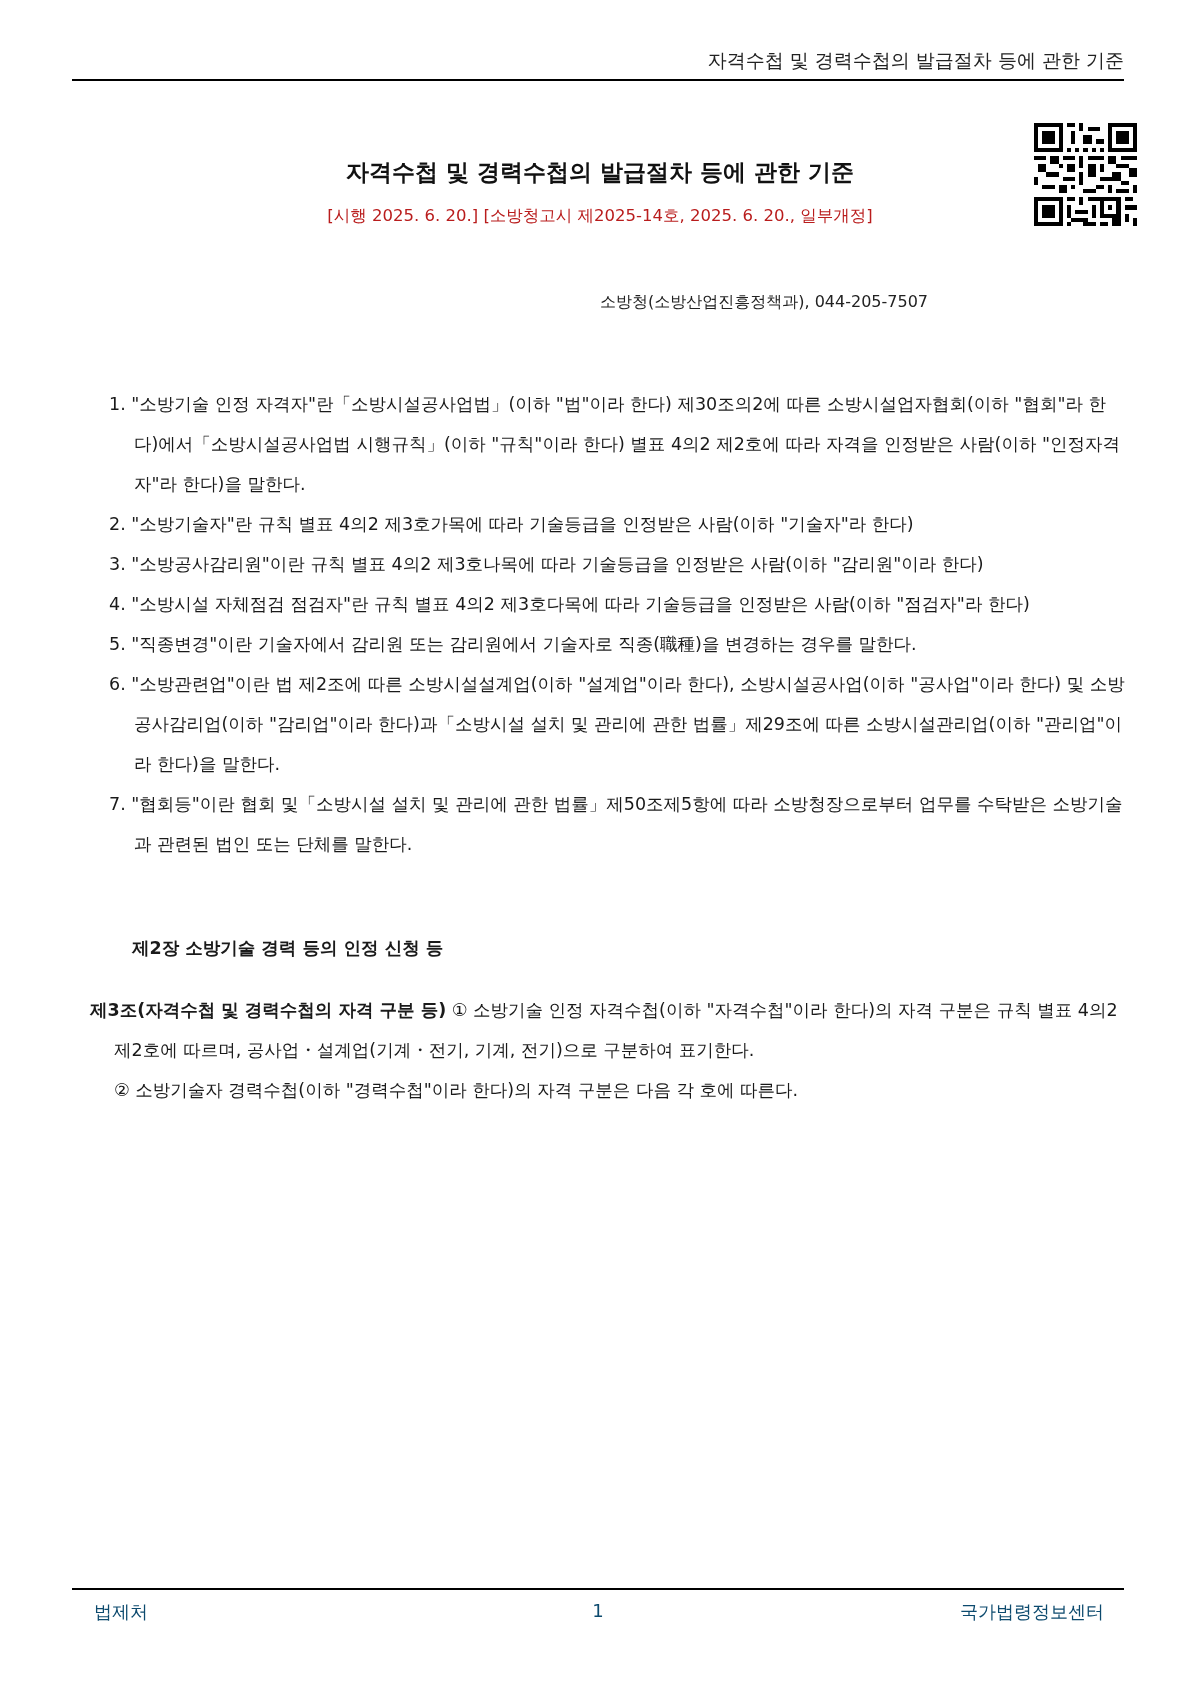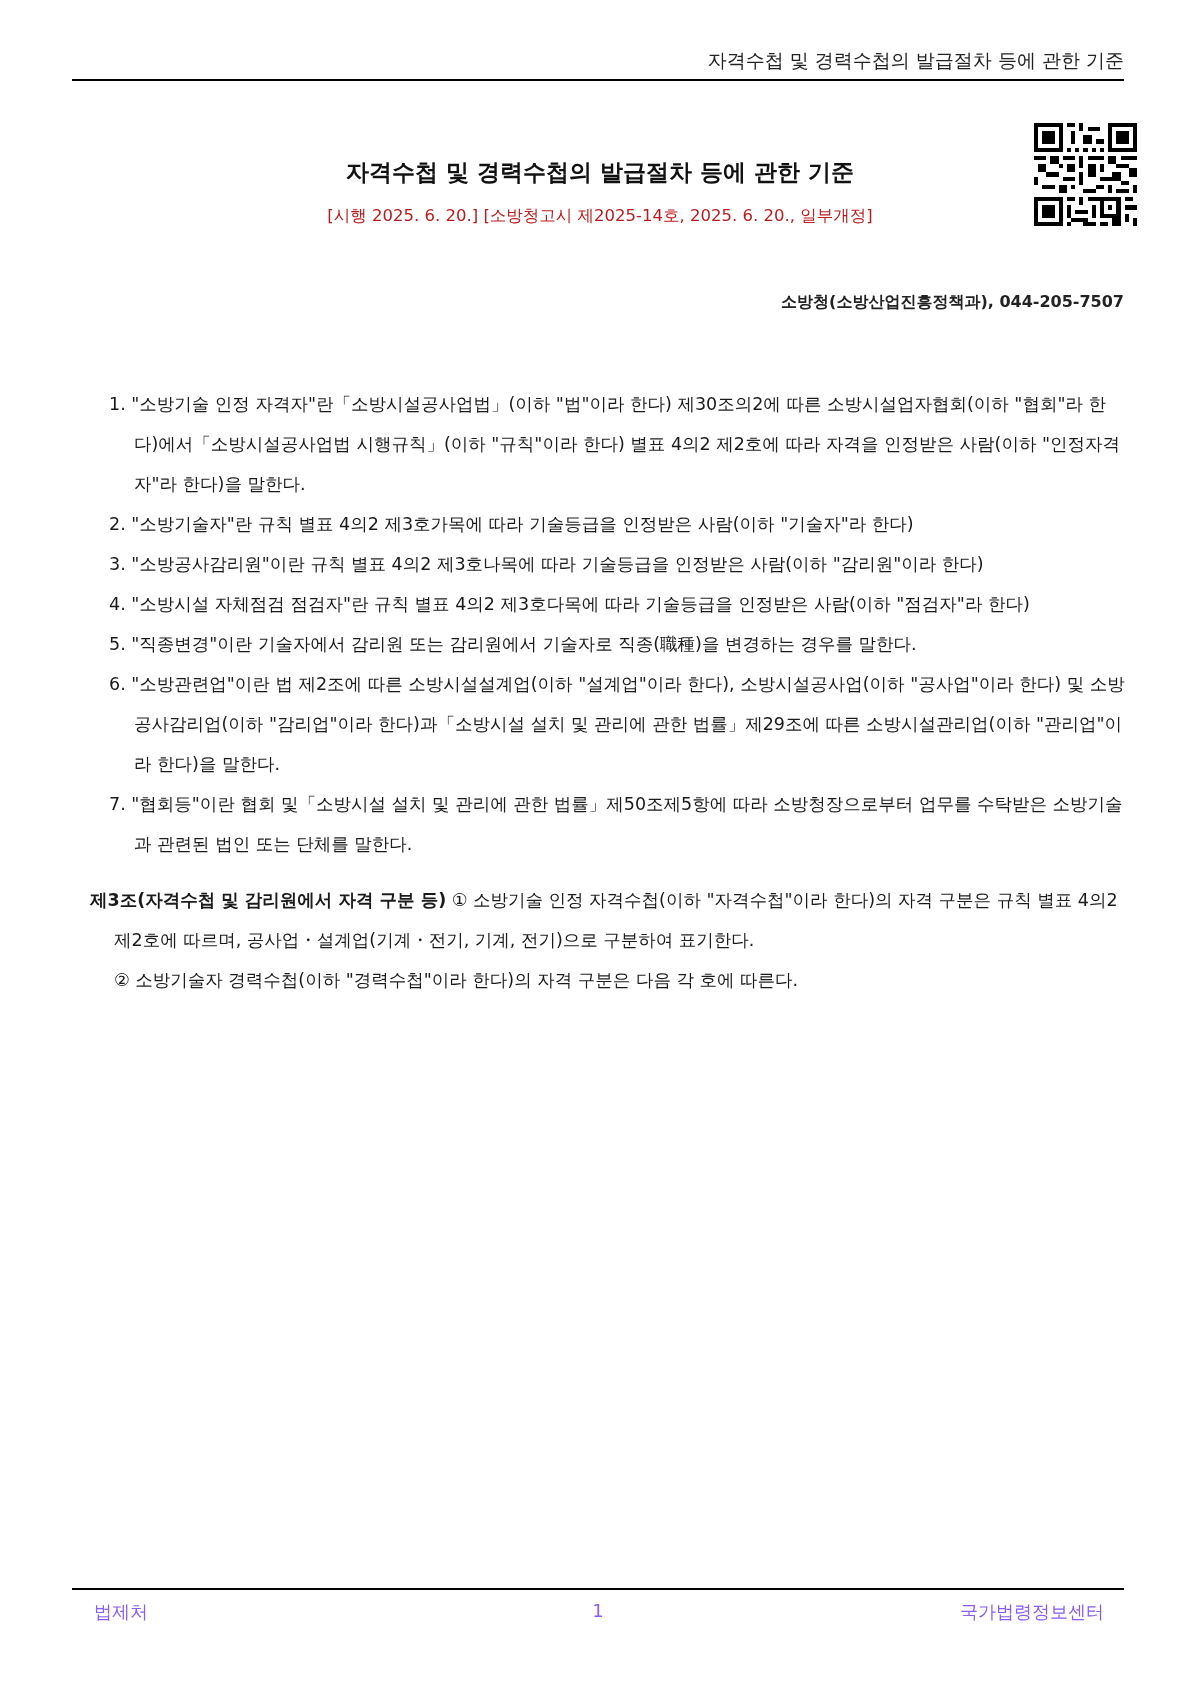--- a/index.html
+++ b/index.html
@@ -20,43 +20,43 @@
       font-size: 23px; font-weight: bold; color: #111;
     }
     .subtitle {
       position: absolute; left: 200px; top: 205px; width: 800px; text-align: center;
       font-size: 16.5px; color: #b91c1c;
     }
     .qr {
       position: absolute; left: 1034px; top: 123px; width: 103px; height: 103px;
     }
     .contact {
-      position: absolute; left: 600px; top: 292px; width: 524px; text-align: right;
-      font-size: 16px; color: #222; font-weight: bold;
+      position: absolute; left: 600px; top: 292px; width: 524px; 
+      font-size: 16px; color: #222;
     }
     .content {
       position: absolute; left: 90px; top: 384px; width: 1035px;
       font-size: 17.5px; line-height: 40px;
     }
     .chapter { font-weight: bold; padding-left: 42px; margin: 0; }
     .chapter.first { margin-bottom: 20px; }
     .chapter.second { margin-top: 64px; margin-bottom: 22px; }
     .article { margin: 0 0 16px 0; }
     .article .para { margin: 0; text-indent: 0; }
     .article .lead { padding-left: 24px; text-indent: -24px; }
     .art-head { font-weight: bold; }
     .items { margin: 0; padding: 0; list-style: none; }
     .items li { padding-left: 44px; text-indent: -25px; margin: 0; }
     .subpara { padding-left: 24px; margin: 0; }
     .footer-rule {
       position: absolute; left: 72px; top: 1588px; width: 1052px; height: 2px; background: #000;
     }
     .footer {
       position: absolute; left: 72px; top: 1600px; width: 1052px; height: 30px;
-      font-size: 18px; color: #8b5cf6;
+      font-size: 18px; color: #0c4a6e;
     }
     .footer .left { position: absolute; left: 22px; }
     .footer .center { position: absolute; left: 0; width: 100%; text-align: center; }
     .footer .right { position: absolute; right: 20px; }
   </style>
 </head>
 <body>
 
 <div class="running-header">자격수첩 및 경력수첩의 발급절차 등에 관한 기준</div>
 <div class="header-rule"></div>
@@ -147,23 +147,24 @@
       <li>1. "소방기술 인정 자격자"란「소방시설공사업법」(이하 "법"이라 한다) 제30조의2에 따른 소방시설업자협회(이하 "협회"라 한다)에서「소방시설공사업법 시행규칙」(이하 "규칙"이라 한다) 별표 4의2 제2호에 따라 자격을 인정받은 사람(이하 "인정자격자"라 한다)을 말한다.</li>
       <li>2. "소방기술자"란 규칙 별표 4의2 제3호가목에 따라 기술등급을 인정받은 사람(이하 "기술자"라 한다)</li>
       <li>3. "소방공사감리원"이란 규칙 별표 4의2 제3호나목에 따라 기술등급을 인정받은 사람(이하 "감리원"이라 한다)</li>
       <li>4. "소방시설 자체점검 점검자"란 규칙 별표 4의2 제3호다목에 따라 기술등급을 인정받은 사람(이하 "점검자"라 한다)</li>
       <li>5. "직종변경"이란 기술자에서 감리원 또는 감리원에서 기술자로 직종(職種)을 변경하는 경우를 말한다.</li>
       <li>6. "소방관련업"이란 법 제2조에 따른 소방시설설계업(이하 "설계업"이라 한다), 소방시설공사업(이하 "공사업"이라 한다) 및 소방공사감리업(이하 "감리업"이라 한다)과「소방시설 설치 및 관리에 관한 법률」제29조에 따른 소방시설관리업(이하 "관리업"이라 한다)을 말한다.</li>
       <li>7. "협회등"이란 협회 및「소방시설 설치 및 관리에 관한 법률」제50조제5항에 따라 소방청장으로부터 업무를 수탁받은 소방기술과 관련된 법인 또는 단체를 말한다.</li>
     </ul>
   </div>
 
+  <p class="chapter second">제2장 소방기술 경력 등의 인정 신청 등</p>
 
   <div class="article">
-    <p class="para lead"><span class="art-head">제3조(자격수첩 및 감리원에서 자격 구분 등)</span><span> ① 소방기술 인정 자격수첩(이하 "자격수첩"이라 한다)의 자격 구분은 규칙 별표 4의2 제2호에 따르며, 공사업・설계업(기계・전기, 기계, 전기)으로 구분하여 표기한다.</span></p>
+    <p class="para lead"><span class="art-head">제3조(자격수첩 및 경력수첩의 자격 구분 등)</span><span> ① 소방기술 인정 자격수첩(이하 "자격수첩"이라 한다)의 자격 구분은 규칙 별표 4의2 제2호에 따르며, 공사업・설계업(기계・전기, 기계, 전기)으로 구분하여 표기한다.</span></p>
     <p class="subpara">② 소방기술자 경력수첩(이하 "경력수첩"이라 한다)의 자격 구분은 다음 각 호에 따른다.</p>
     <ul class="items">
     </ul>
   </div>
 </div>
 
 <div class="footer-rule"></div>
 <div class="footer">
   <span class="left">법제처</span>
   <span class="center">1</span>

